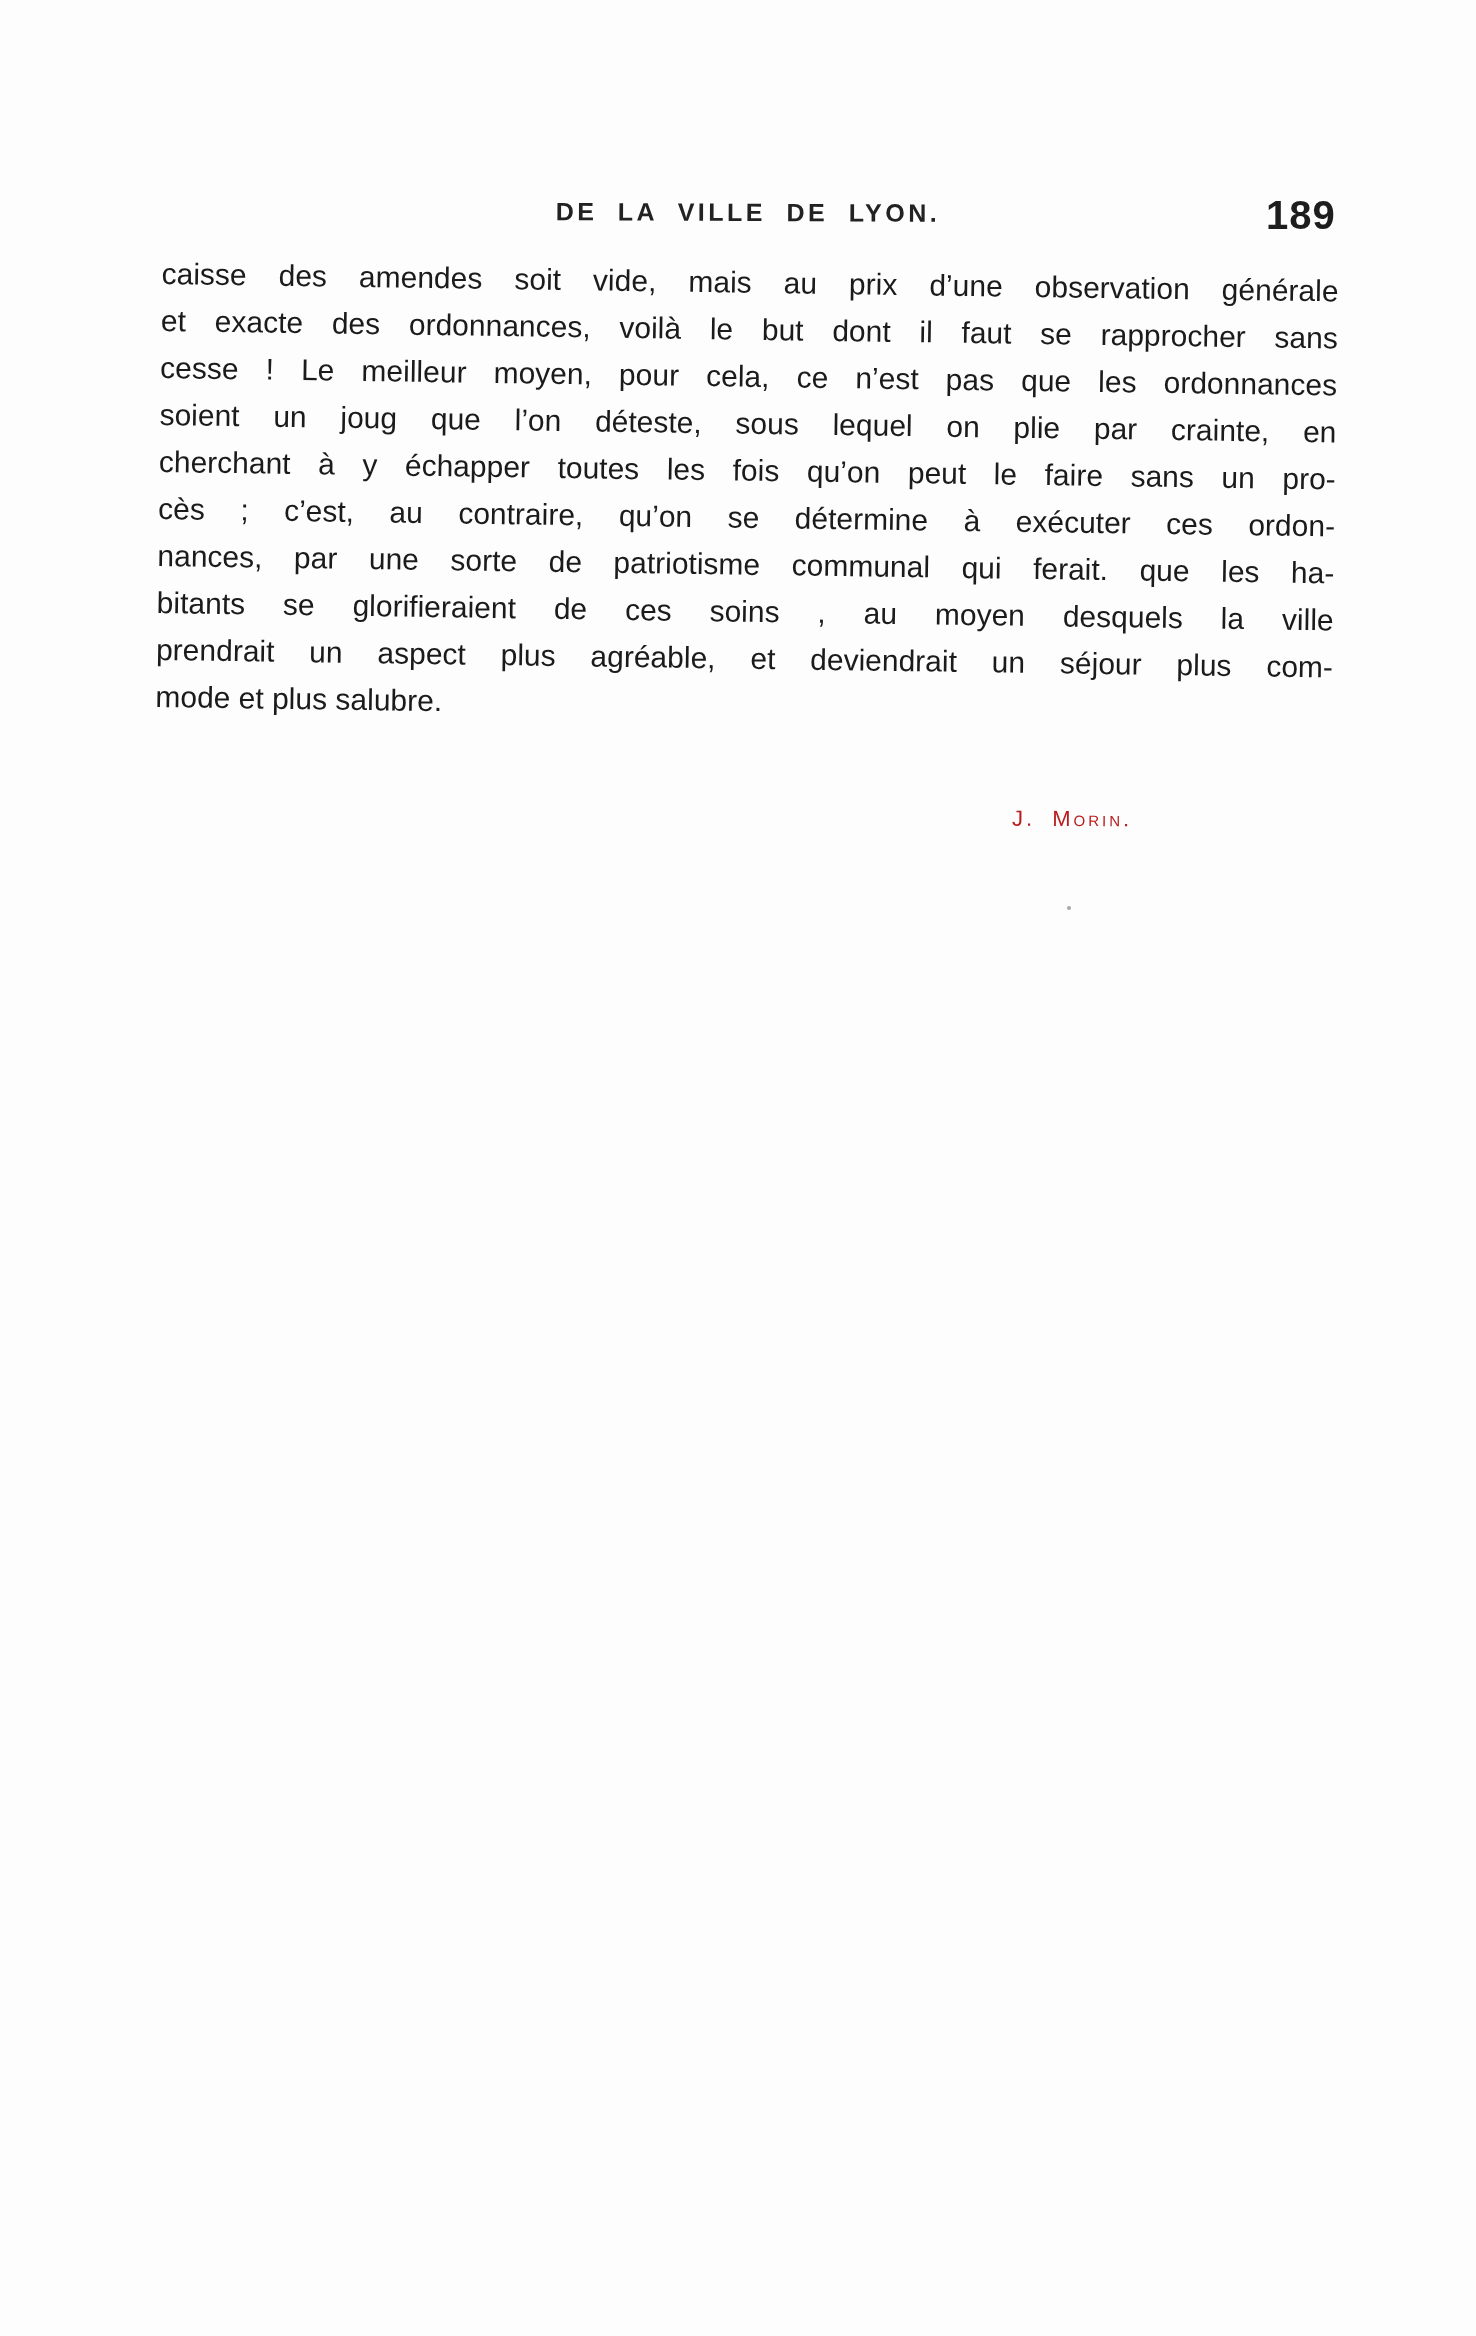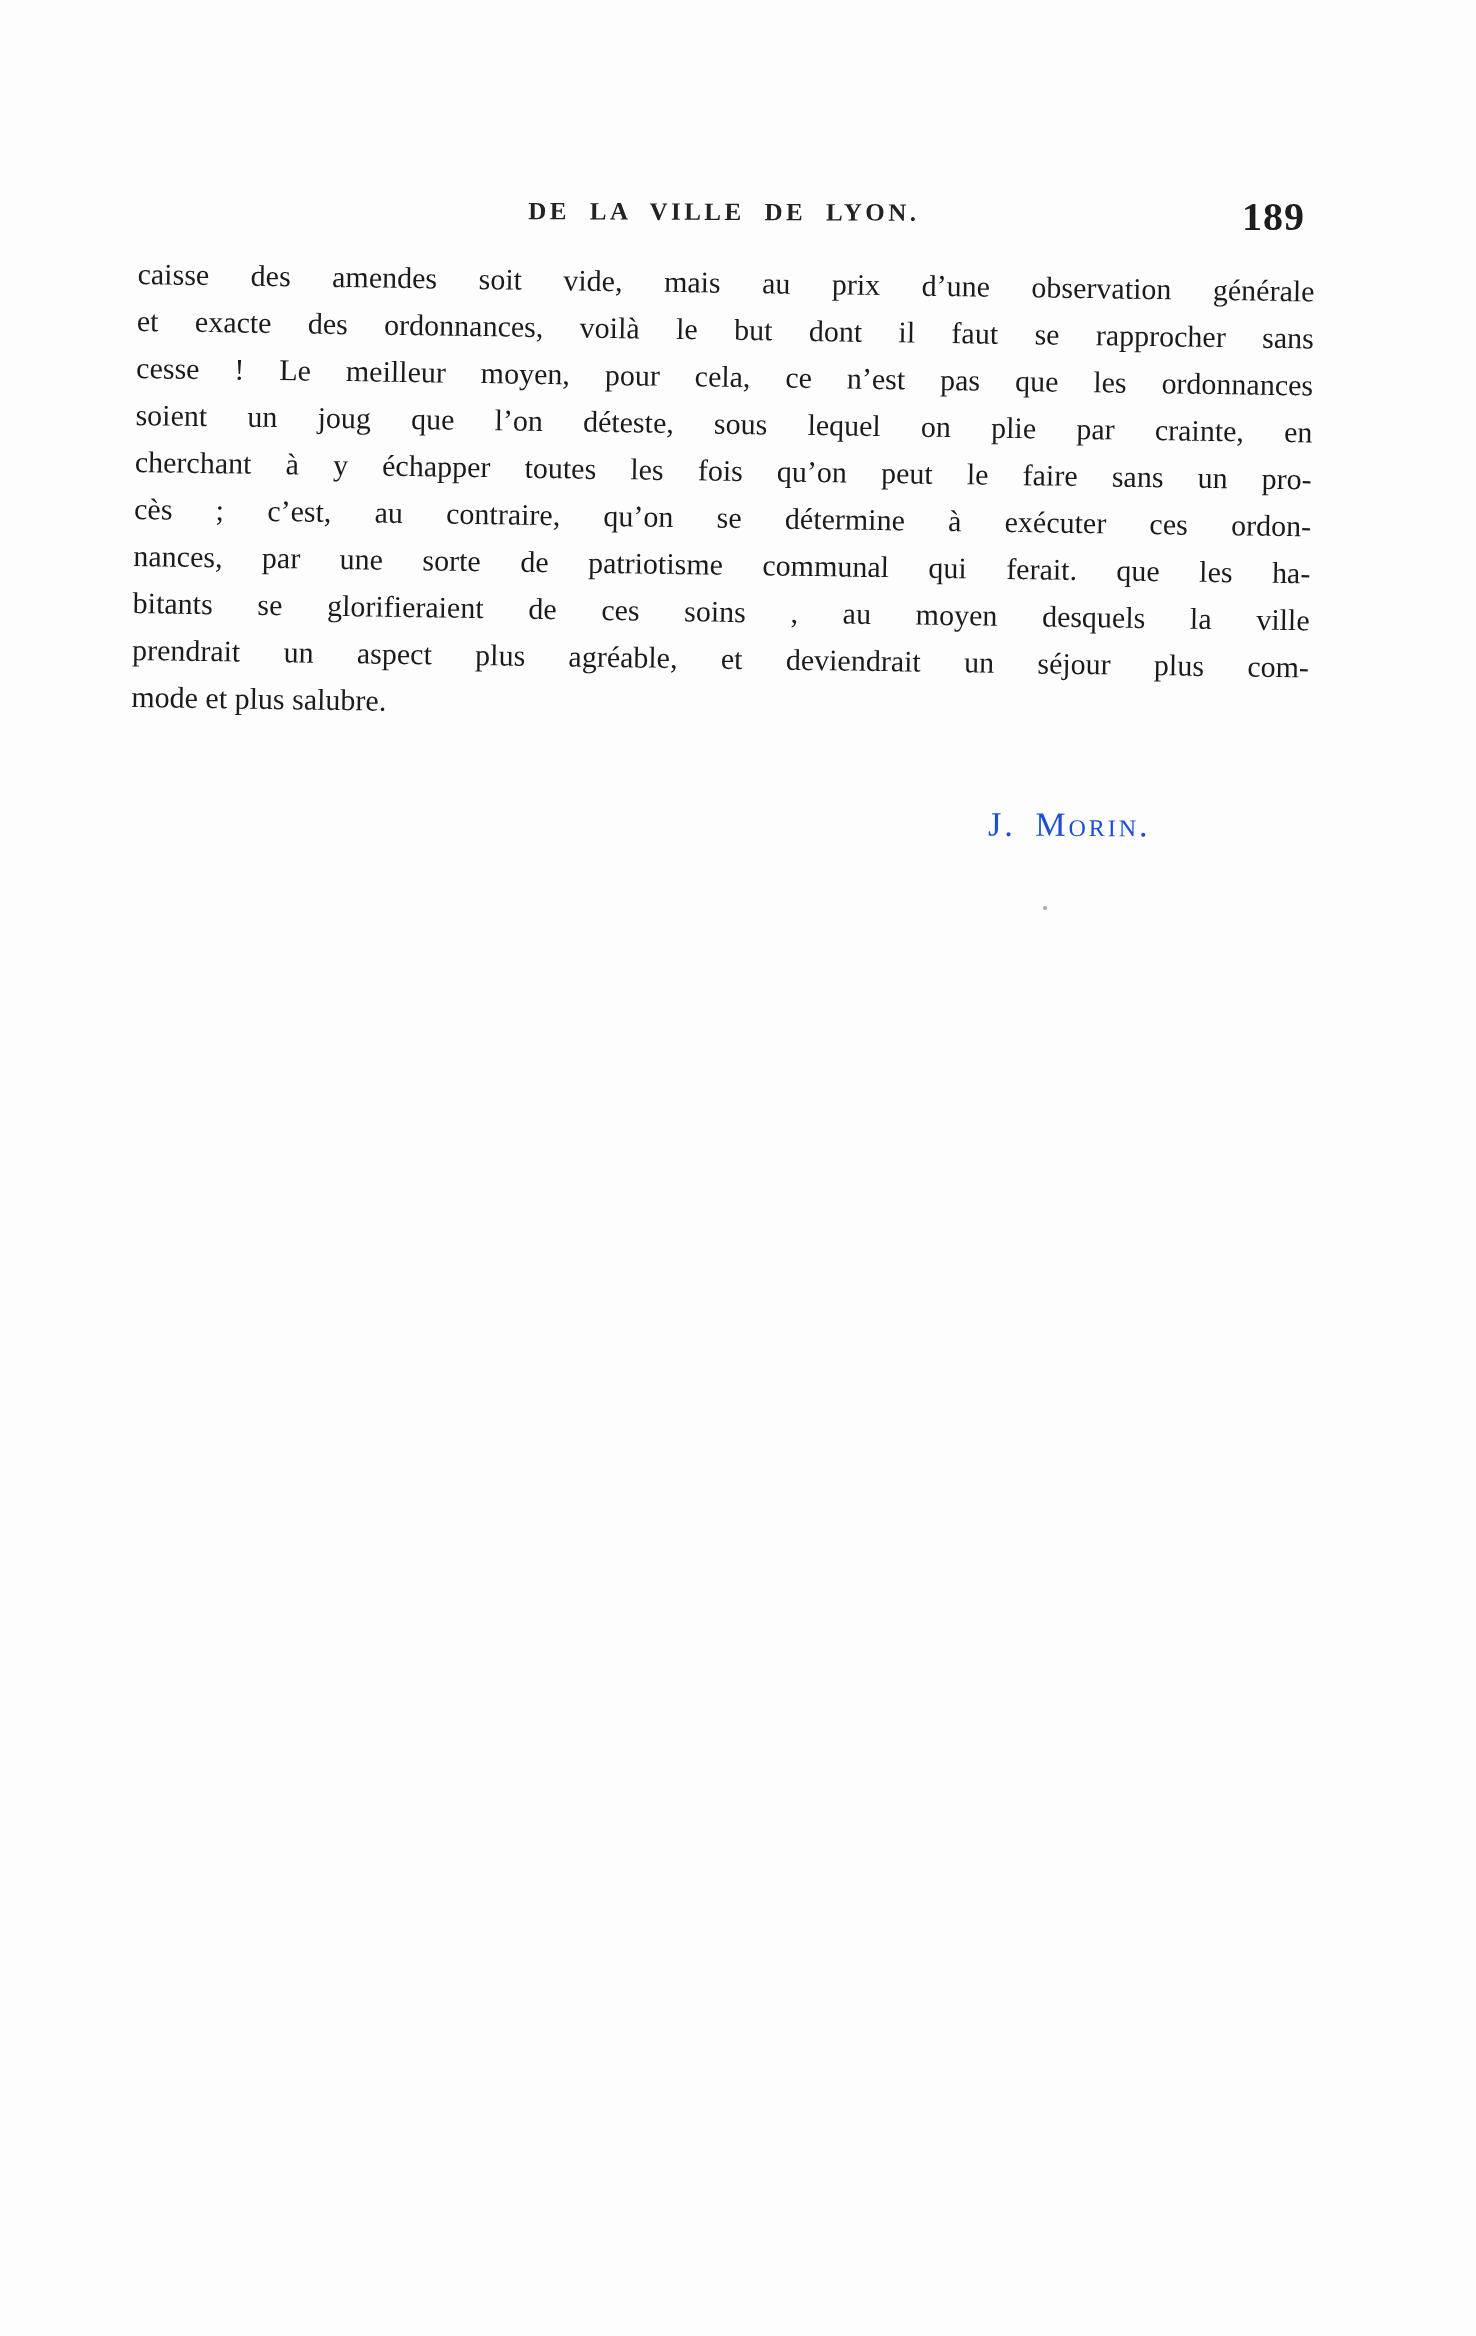--- a/index.html
+++ b/index.html
@@ -6,22 +6,23 @@
     margin: 0;
     padding: 0;
     background: #fdfdfd;
   }
   .page {
     position: relative;
     width: 1316px;
     height: 2336px;
     background: #fdfdfd;
     color: #1d1d1d;
-    font-family: Liberation Serif, serif;
+    font-family: Liberation Sans, sans-serif;
     overflow: hidden;
+    margin-left: 24px;
   }
 
   
   .running-header-title {
     position: absolute;
     top: 198px;
     left: -14px;
     width: 1476px;
     text-align: center;
     font-size: 25px;
@@ -60,25 +61,25 @@
   }
   .body-text .line.last {
     text-align-last: left;
   }
 
   
   .author-signature {
     position: absolute;
     top: 806px;
     left: 988px;
-    font-size: 34px;
+    font-size: 22px;
     font-variant: small-caps;
     letter-spacing: 3px;
     word-spacing: 8px;
-    color: #1d4ed8;
+    color: #b91c1c;
     transform: rotate(0.3deg);
   }
 
   
   .scan-artifact-dot {
     position: absolute;
     top: 906px;
     left: 1043px;
     width: 4px;
     height: 4px;

